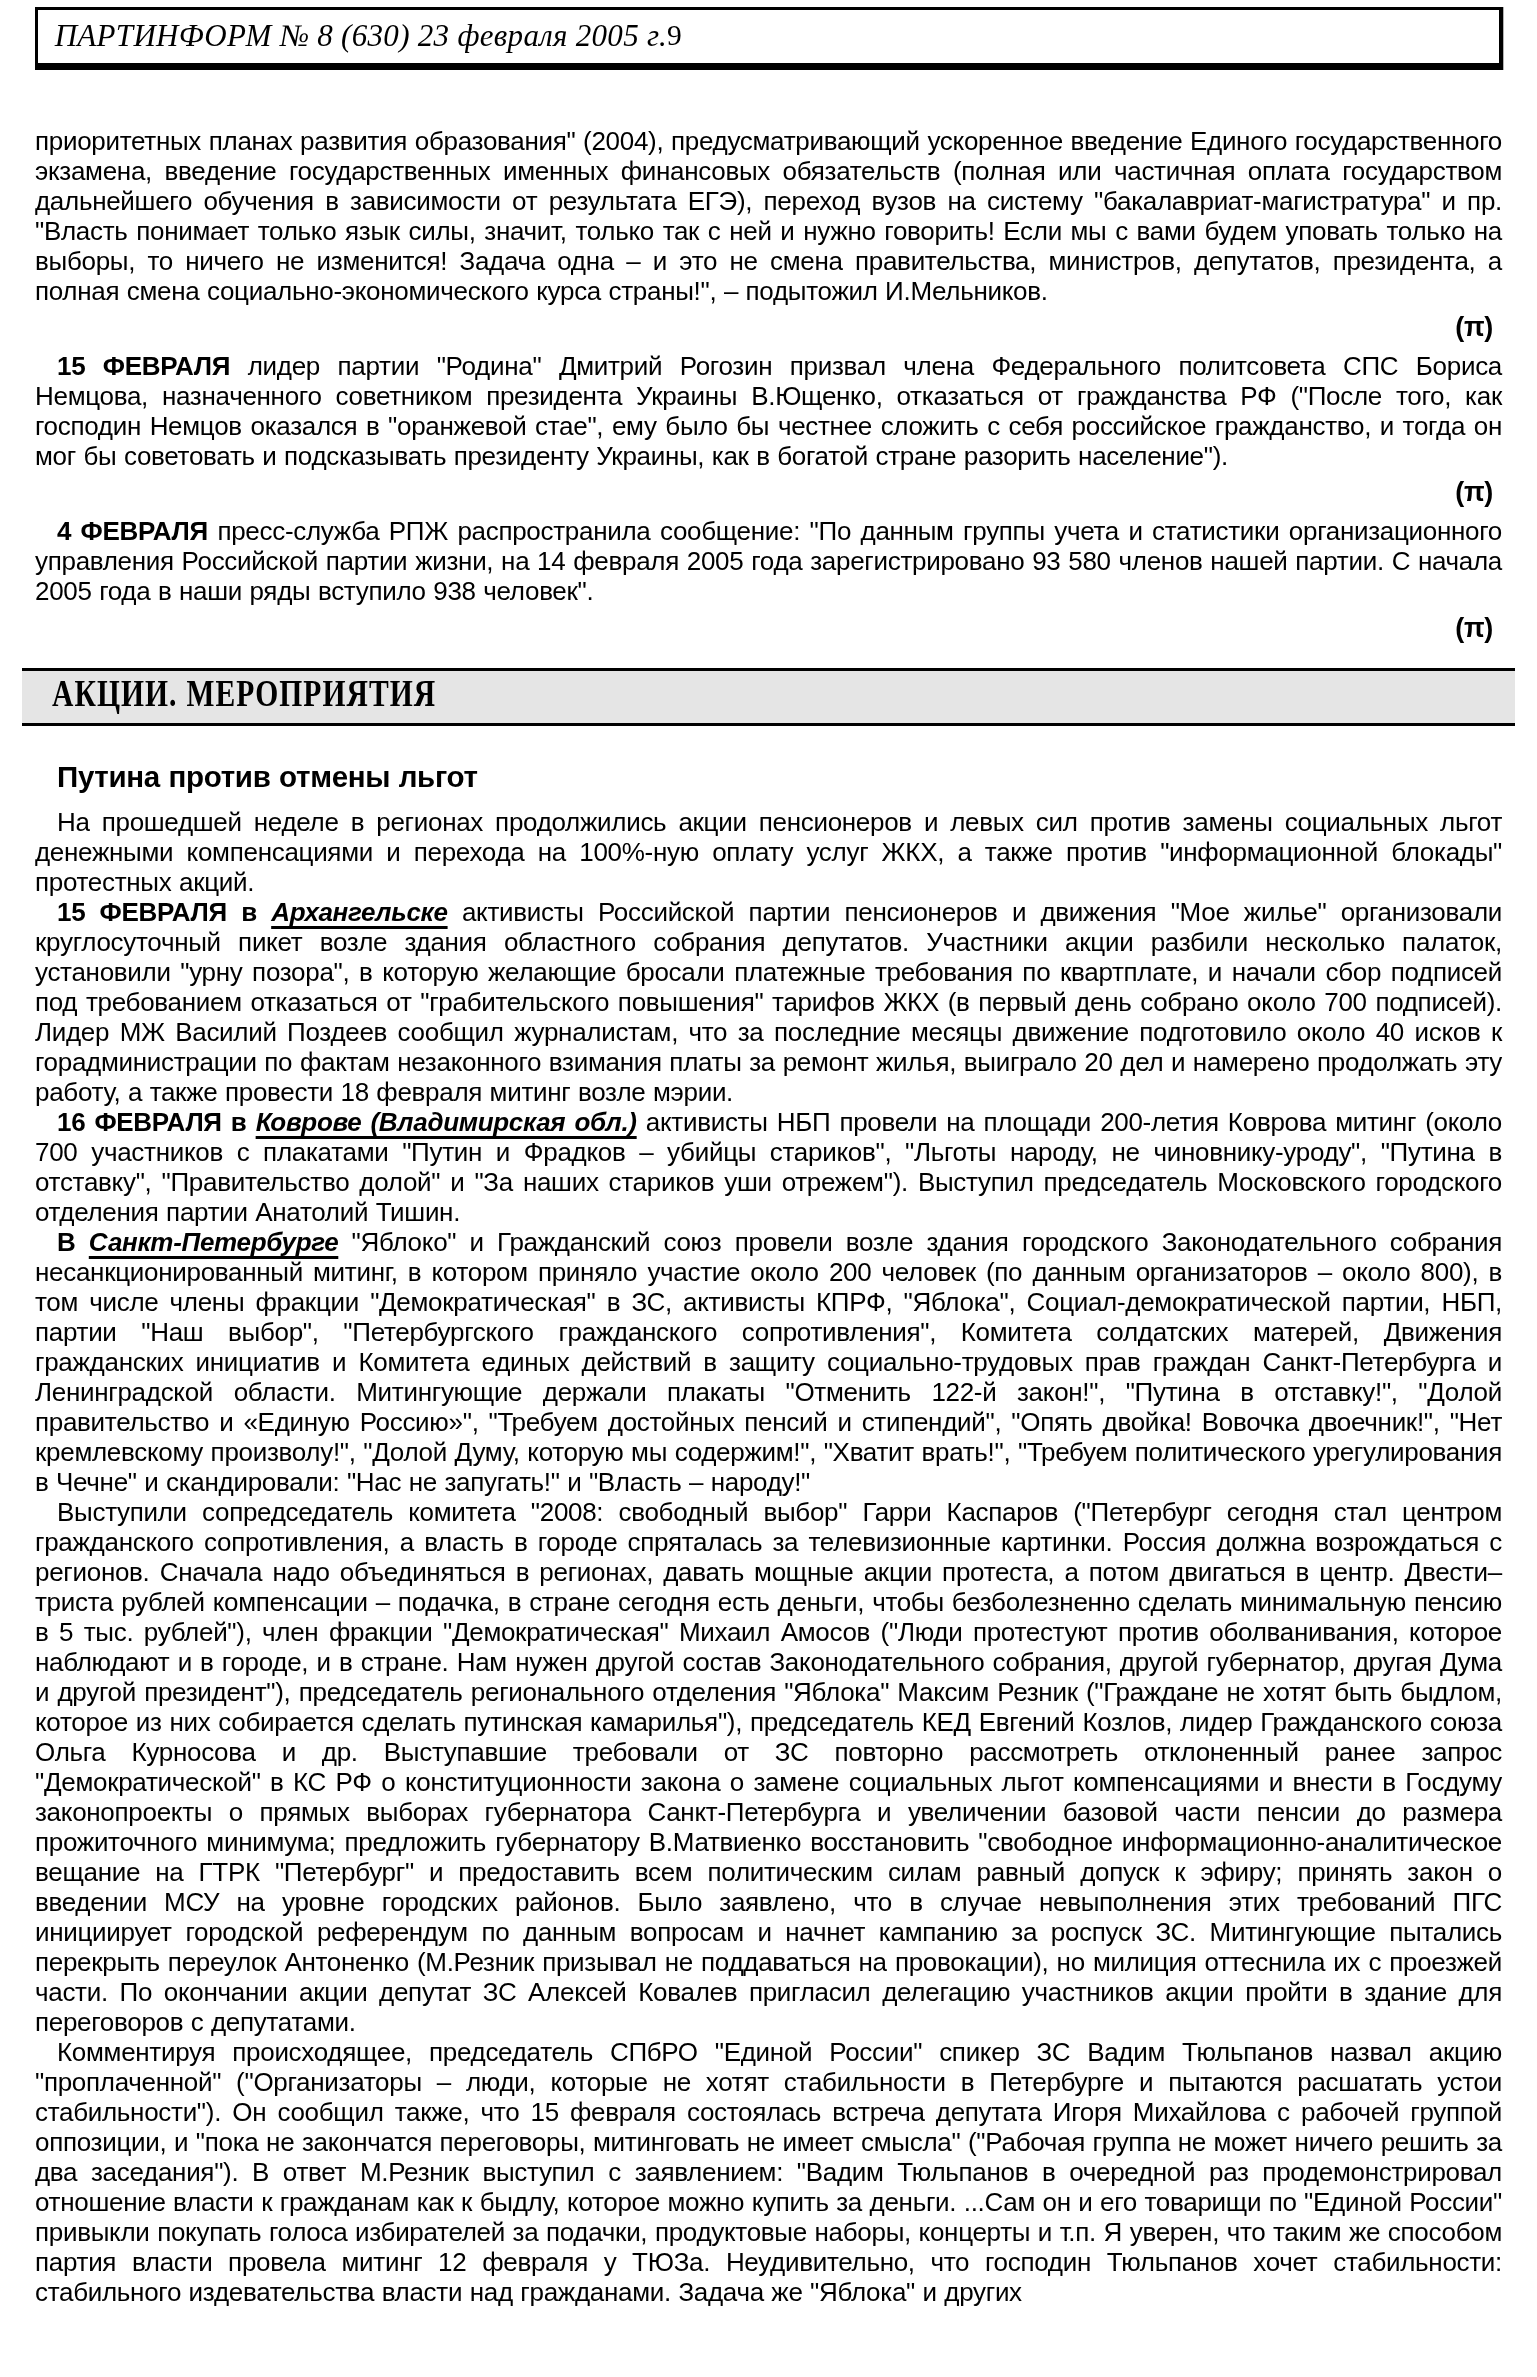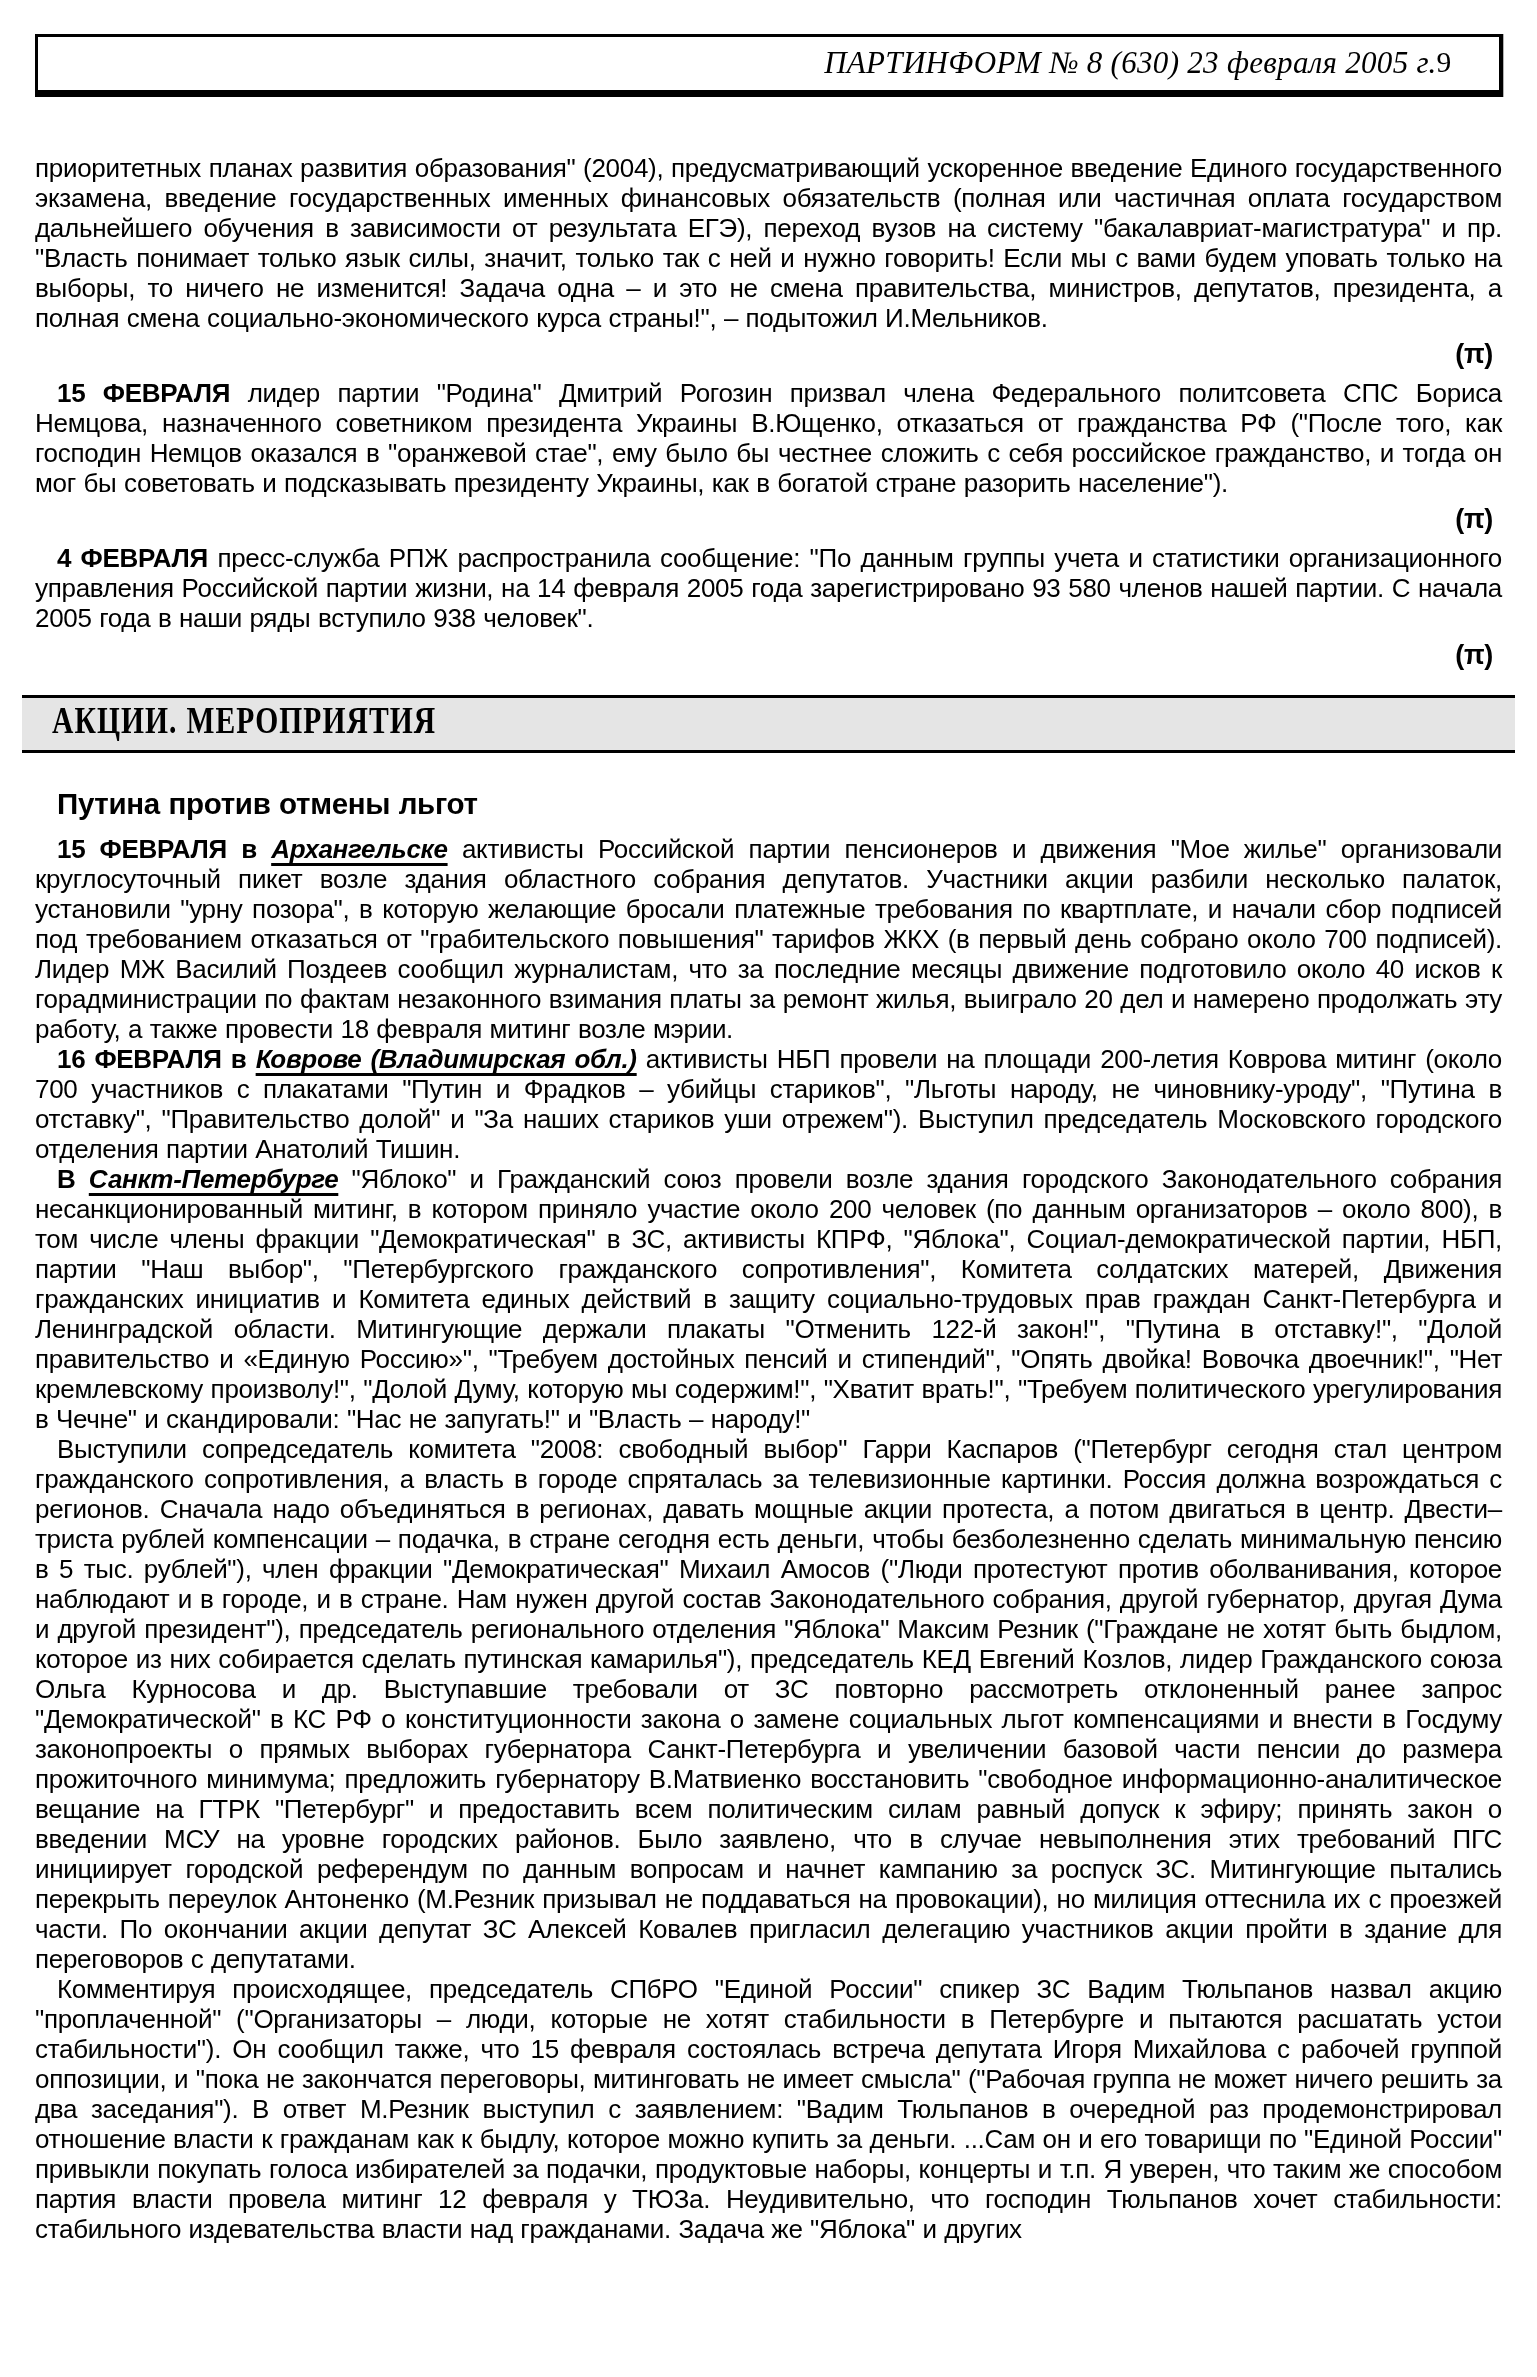--- a/index.html
+++ b/index.html
@@ -9,25 +9,25 @@
     height: 2377px;
     box-sizing: border-box;
     background: #ffffff;
     color: #000000;
     padding: 0 35px;
     overflow: hidden;
     font-family: "Liberation Sans", sans-serif;
   }
   
   .header-box {
-    margin-top: 34px;
+    margin-top: 7px;
     border: 3.8px solid #000;
     border-bottom-width: 7px;
     display: flex;
-    justify-content: flex-end;
+    justify-content: flex-start;
     align-items: center;
     padding: 7.7px 16.7px 9px 16.7px;
     box-shadow: 1.3px 0 0 #000;
   }
   .header-title {
     font-family: "Liberation Serif", serif;
     font-style: italic;
     font-size: 31px;
     letter-spacing: 0.3px;
     white-space: nowrap;
@@ -102,20 +102,21 @@
 
   <div class="content" id="blocks">
       <p class="para"><span class="">приоритетных планах развития образования" (2004), предусматривающий ускоренное введение Единого государственного экзамена, введение государственных именных финансовых обязательств (полная или частичная оплата государством дальнейшего обучения в зависимости от результата ЕГЭ), переход вузов на систему "бакалавриат-магистратура" и пр. "Власть понимает только язык силы, значит, только так с ней и нужно говорить! Если мы с вами будем уповать только на выборы, то ничего не изменится! Задача одна – и это не смена правительства, министров, депутатов, президента, а полная смена социально-экономического курса страны!", – подытожил И.Мельников.</span></p>
       <div class="pi-line">(π)</div>
       <p class="para indent"><span class="run-b">15 ФЕВРАЛЯ</span><span class=""> лидер партии "Родина" Дмитрий Рогозин призвал члена Федерального политсовета СПС Бориса Немцова, назначенного советником президента Украины В.Ющенко, отказаться от гражданства РФ ("После того, как господин Немцов оказался в "оранжевой стае", ему было бы честнее сложить с себя российское гражданство, и тогда он мог бы советовать и подсказывать президенту Украины, как в богатой стране разорить население").</span></p>
       <div class="pi-line">(π)</div>
       <p class="para indent"><span class="run-b">4 ФЕВРАЛЯ</span><span class=""> пресс-служба РПЖ распространила сообщение: "По данным группы учета и статистики организационного управления Российской партии жизни, на 14 февраля 2005 года зарегистрировано 93 580 членов нашей партии. С начала 2005 года в наши ряды вступило 938 человек".</span></p>
       <div class="pi-line">(π)</div>
       <div class="section-band"><span class="section-band-title">АКЦИИ. МЕРОПРИЯТИЯ</span></div>
       <h2 class="sub-heading">Путина против отмены льгот</h2>
+      <p class="para indent"><span class="">На прошедшей неделе в регионах продолжились акции пенсионеров и левых сил против замены социальных льгот денежными компенсациями и перехода на 100%-ную оплату услуг ЖКХ, а также против "информационной блокады" протестных акций.</span></p>
       <p class="para indent"><span class="run-b">15 ФЕВРАЛЯ в </span><span class="run-b run-i run-u">Архангельске</span><span class=""> активисты Российской партии пенсионеров и движения "Мое жилье" организовали круглосуточный пикет возле здания областного собрания депутатов. Участники акции разбили несколько палаток, установили "урну позора", в которую желающие бросали платежные требования по квартплате, и начали сбор подписей под требованием отказаться от "грабительского повышения" тарифов ЖКХ (в первый день собрано около 700 подписей). Лидер МЖ Василий Поздеев сообщил журналистам, что за последние месяцы движение подготовило около 40 исков к горадминистрации по фактам незаконного взимания платы за ремонт жилья, выиграло 20 дел и намерено продолжать эту работу, а также провести 18 февраля митинг возле мэрии.</span></p>
       <p class="para indent"><span class="run-b">16 ФЕВРАЛЯ в </span><span class="run-b run-i run-u">Коврове (Владимирская обл.)</span><span class=""> активисты НБП провели на площади 200-летия Коврова митинг (около 700 участников с плакатами "Путин и Фрадков – убийцы стариков", "Льготы народу, не чиновнику-уроду", "Путина в отставку", "Правительство долой" и "За наших стариков уши отрежем"). Выступил председатель Московского городского отделения партии Анатолий Тишин.</span></p>
       <p class="para indent"><span class="run-b">В </span><span class="run-b run-i run-u">Санкт-Петербурге</span><span class=""> "Яблоко" и Гражданский союз провели возле здания городского Законодательного собрания несанкционированный митинг, в котором приняло участие около 200 человек (по данным организаторов – около 800), в том числе члены фракции "Демократическая" в ЗС, активисты КПРФ, "Яблока", Социал-демократической партии, НБП, партии "Наш выбор", "Петербургского гражданского сопротивления", Комитета солдатских матерей, Движения гражданских инициатив и Комитета единых действий в защиту социально-трудовых прав граждан Санкт-Петербурга и Ленинградской области. Митингующие держали плакаты "Отменить 122-й закон!", "Путина в отставку!", "Долой правительство и «Единую Россию»", "Требуем достойных пенсий и стипендий", "Опять двойка! Вовочка двоечник!", "Нет кремлевскому произволу!", "Долой Думу, которую мы содержим!", "Хватит врать!", "Требуем политического урегулирования в Чечне" и скандировали: "Нас не запугать!" и "Власть – народу!"</span></p>
       <p class="para indent"><span class="">Выступили сопредседатель комитета "2008: свободный выбор" Гарри Каспаров ("Петербург сегодня стал центром гражданского сопротивления, а власть в городе спряталась за телевизионные картинки. Россия должна возрождаться с регионов. Сначала надо объединяться в регионах, давать мощные акции протеста, а потом двигаться в центр. Двести–триста рублей компенсации – подачка, в стране сегодня есть деньги, чтобы безболезненно сделать минимальную пенсию в 5 тыс. рублей"), член фракции "Демократическая" Михаил Амосов ("Люди протестуют против оболванивания, которое наблюдают и в городе, и в стране. Нам нужен другой состав Законодательного собрания, другой губернатор, другая Дума и другой президент"), председатель регионального отделения "Яблока" Максим Резник ("Граждане не хотят быть быдлом, которое из них собирается сделать путинская камарилья"), председатель КЕД Евгений Козлов, лидер Гражданского союза Ольга Курносова и др. Выступавшие требовали от ЗС повторно рассмотреть отклоненный ранее запрос "Демократической" в КС РФ о конституционности закона о замене социальных льгот компенсациями и внести в Госдуму законопроекты о прямых выборах губернатора Санкт-Петербурга и увеличении базовой части пенсии до размера прожиточного минимума; предложить губернатору В.Матвиенко восстановить "свободное информационно-аналитическое вещание на ГТРК "Петербург" и предоставить всем политическим силам равный допуск к эфиру; принять закон о введении МСУ на уровне городских районов. Было заявлено, что в случае невыполнения этих требований ПГС инициирует городской референдум по данным вопросам и начнет кампанию за роспуск ЗС. Митингующие пытались перекрыть переулок Антоненко (М.Резник призывал не поддаваться на провокации), но милиция оттеснила их с проезжей части. По окончании акции депутат ЗС Алексей Ковалев пригласил делегацию участников акции пройти в здание для переговоров с депутатами.</span></p>
       <p class="para indent"><span class="">Комментируя происходящее, председатель СПбРО "Единой России" спикер ЗС Вадим Тюльпанов назвал акцию "проплаченной" ("Организаторы – люди, которые не хотят стабильности в Петербурге и пытаются расшатать устои стабильности"). Он сообщил также, что 15 февраля состоялась встреча депутата Игоря Михайлова с рабочей группой оппозиции, и "пока не закончатся переговоры, митинговать не имеет смысла" ("Рабочая группа не может ничего решить за два заседания"). В ответ М.Резник выступил с заявлением: "Вадим Тюльпанов в очередной раз продемонстрировал отношение власти к гражданам как к быдлу, которое можно купить за деньги. ...Сам он и его товарищи по "Единой России" привыкли покупать голоса избирателей за подачки, продуктовые наборы, концерты и т.п. Я уверен, что таким же способом партия власти провела митинг 12 февраля у ТЮЗа. Неудивительно, что господин Тюльпанов хочет стабильности: стабильного издевательства власти над гражданами. Задача же "Яблока" и других</span></p>
     </div>
 
 </div>
 
 

